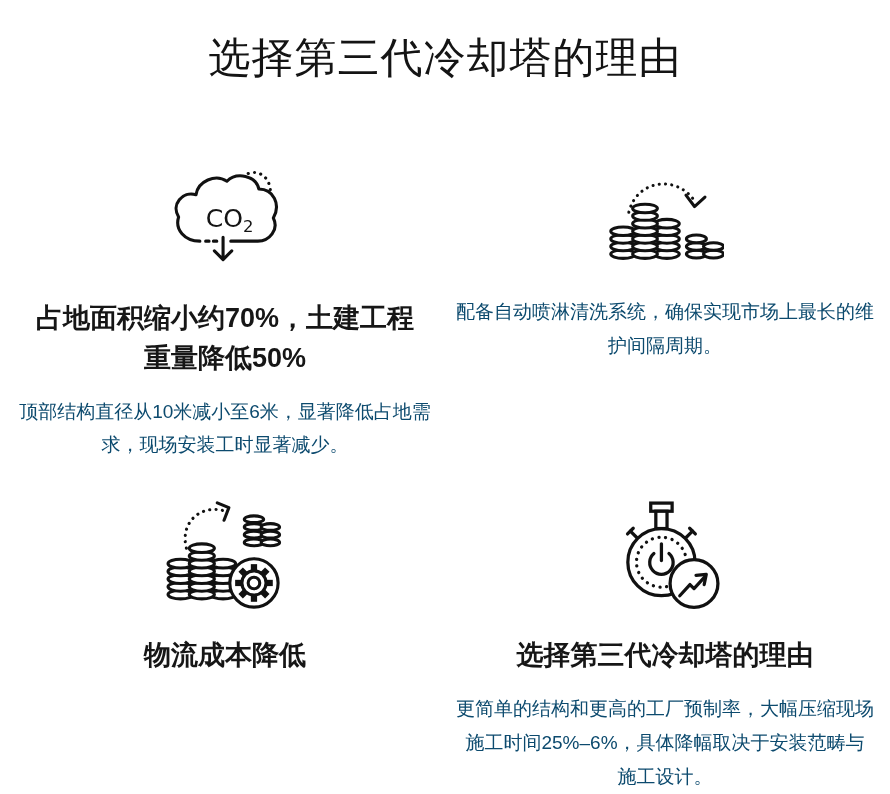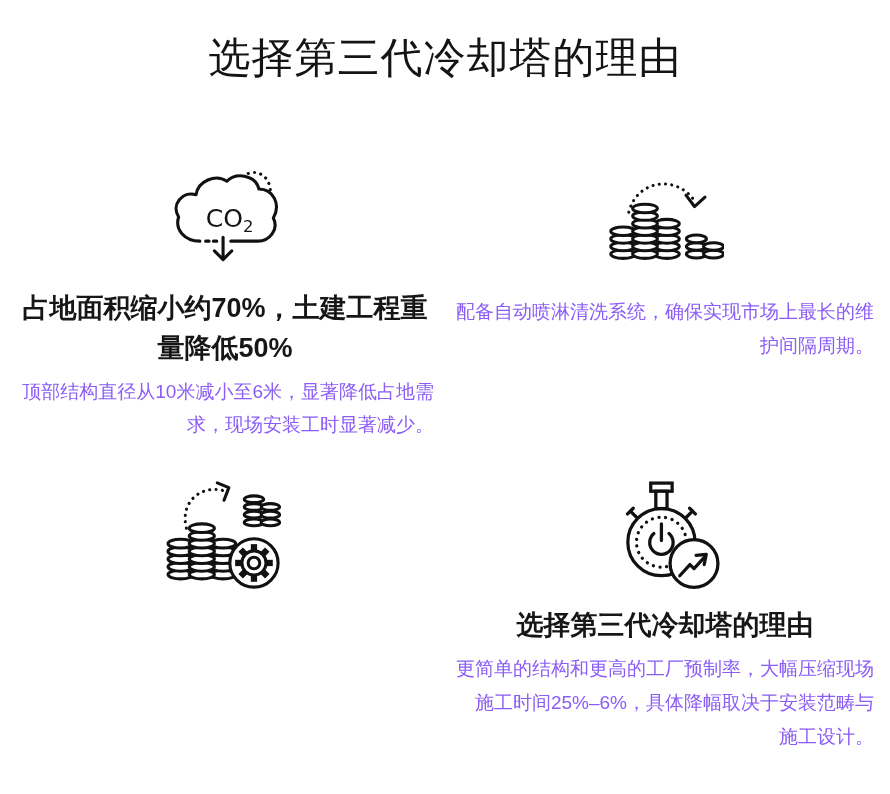--- a/index.html
+++ b/index.html
@@ -11,22 +11,22 @@
     margin:0;padding-top:30px;text-align:center;
     font-size:42px;line-height:1.35;font-weight:400;color:#141414;letter-spacing:1px;
   }
   .grid{
     display:grid;grid-template-columns:1fr 1fr;
     column-gap:22px;row-gap:36px;
     padding:0 16px;margin-top:74px;
   }
   .card{display:flex;flex-direction:column;align-items:center;text-align:center;}
   .icon-wrap{height:112px;display:flex;align-items:center;justify-content:center;margin-bottom:16px;}
-  .card-title{margin:0;font-size:27px;font-weight:700;line-height:1.48;color:#161616;max-width:424px;}
-  .card-desc{margin:6px 0 0;font-size:19px;line-height:1.78;color:#8b5cf6;max-width:424px;text-align:right;}
+  .card-title{margin:10px;font-size:27px;font-weight:700;line-height:1.48;color:#161616;max-width:424px;}
+  .card-desc{margin:6px 0 0;font-size:19px;line-height:1.78;color:#0c4a6e;max-width:424px;}
   .ink{stroke:#111111;fill:none;stroke-width:3.2;stroke-linecap:round;stroke-linejoin:round;}
   .ink-fill{stroke:#111111;fill:#ffffff;stroke-width:3.2;}
   .dotted{stroke:#111111;fill:none;stroke-width:3.2;stroke-linecap:round;stroke-dasharray:0.1 6.5;}
   .co2-label{font-family:"DejaVu Sans","Liberation Sans",sans-serif;fill:#141414;font-size:26px;}
 </style>
 </head>
 <body>
 
 <div class="page">
 
@@ -126,20 +126,21 @@
               <line x1="81" y1="88" x2="72.5" y2="88"></line>
                 <line x1="84.2" y1="80.2" x2="78.2" y2="74.2"></line>
               <line x1="92" y1="77" x2="92" y2="68.5"></line>
                 <line x1="99.8" y1="80.2" x2="105.8" y2="74.2"></line>
             </g>
             <circle class="ink-fill" cx="92" cy="88" r="12.5"></circle>
             <circle class="ink-fill" cx="92" cy="88" r="6"></circle>
           </g>
         </svg>
       </div>
+      <h3 class="card-title">物流成本降低</h3>
     </div>
 
     <div class="card">
       <div class="icon-wrap">
         <svg width="115" height="112" viewBox="0 0 112 110" aria-hidden="true">
           <rect class="ink-fill" x="41.5" y="5" width="21" height="8"></rect>
           <rect class="ink-fill" x="46.5" y="13" width="11" height="17"></rect>
           <g class="ink">
             <line x1="21.5" y1="32.5" x2="29" y2="40"></line>
               <line x1="18.7" y1="35.3" x2="24.3" y2="29.7"></line>

